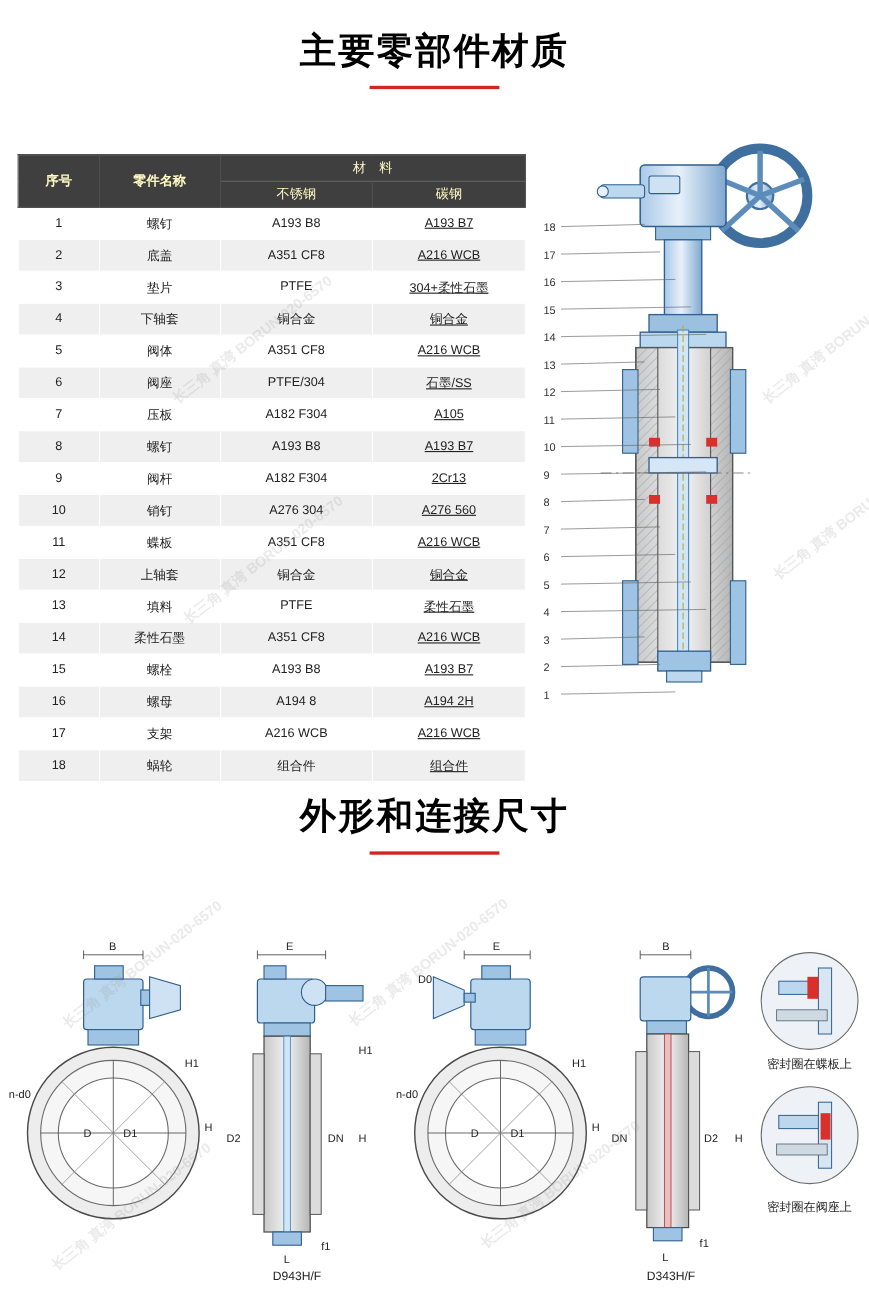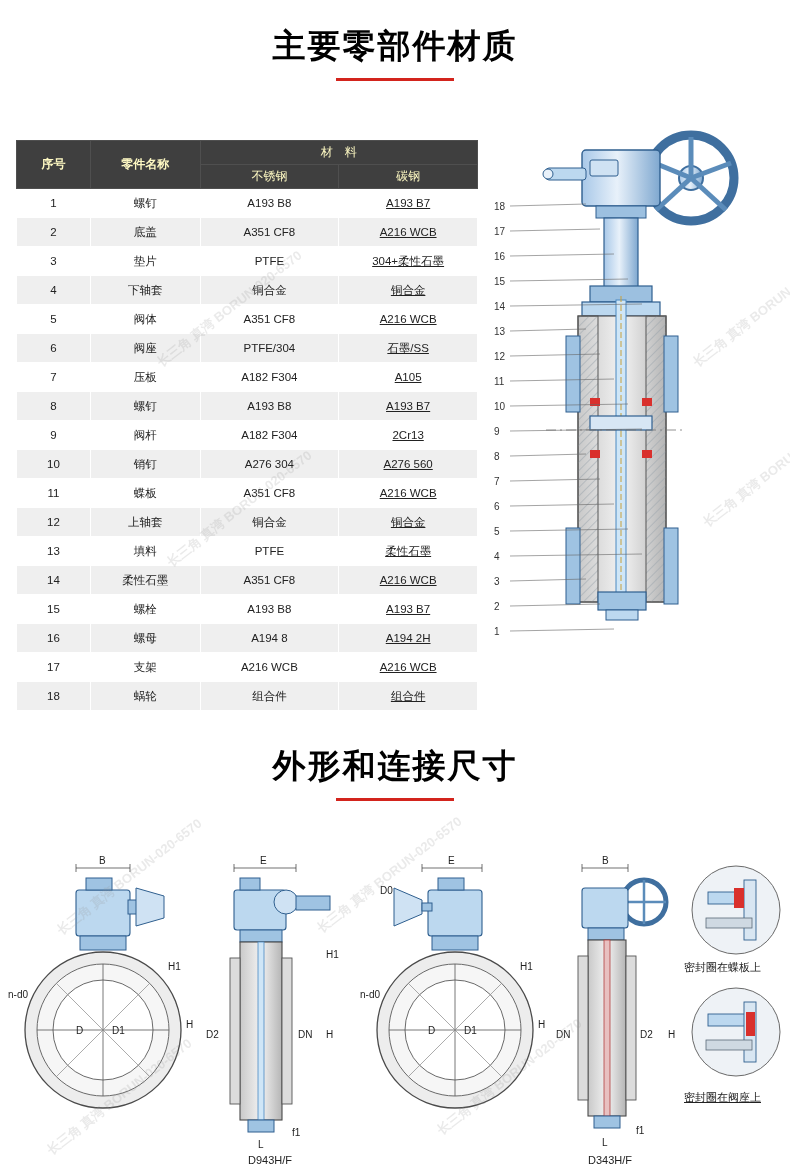--- a/index.html
+++ b/index.html
@@ -110,21 +110,21 @@
     font-size: 13px;
     font-weight: bold;
     transform: rotate(-38deg);
     white-space: nowrap;
     pointer-events: none;
     font-family: "Liberation Sans", sans-serif;
   }
   .seal-note {
     font-size: 11px;
     color: #222;
-    text-align: left;
+    text-align: center;
   }
 </style>
 </head>
 <body>
 
 <div class="page">
 
   <div style="position:absolute;left:0;top:28px;width:790px;">
     <div class="section-title">主要零部件材质</div>
     <div class="title-rule"></div>
@@ -362,21 +362,21 @@
           <text x="8" y="480" class="callout-num">2</text>
           <line x1="24" y1="476" x2="114" y2="474" stroke="#666" stroke-width="0.6"></line>
           <text x="8" y="505" class="callout-num">1</text>
           <line x1="24" y1="501" x2="128" y2="499" stroke="#666" stroke-width="0.6"></line>
         </g>
     </svg>
     <div class="watermark" style="left:190px; top:170px;">长三角 真湾 BORUN-020-6570</div>
     <div class="watermark" style="left:200px; top:330px;">长三角 真湾 BORUN-020-6570</div>
   </div>
 
-  <div style="position:absolute;left:0;top:748px;width:790px;">
+  <div style="position:absolute;left:0;top:724px;width:790px;">
     <div class="section-title">外形和连接尺寸</div>
     <div class="title-rule"></div>
   </div>
 
   <div id="dim-section">
 
     <svg style="position:absolute;left:8px;top:10px;" width="190" height="300" viewBox="0 0 190 300">
       <g>
         <rect x="68" y="42" width="54" height="46" rx="3" fill="#bcd8ef" stroke="#2f5f8f" stroke-width="1.1"></rect>
         <rect x="78" y="30" width="26" height="12" fill="#9fc3e2" stroke="#2f5f8f" stroke-width="1"></rect>
@@ -506,21 +506,21 @@
       </g>
       <g>
         <circle cx="48" cy="170" r="44" fill="#eef2f6" stroke="#6a6a6a" stroke-width="1"></circle>
         <rect x="20" y="152" width="40" height="12" fill="#bcd8ef" stroke="#2f5f8f" stroke-width="0.9"></rect>
         <rect x="56" y="140" width="12" height="60" fill="#d8e6f2" stroke="#2f5f8f" stroke-width="0.9"></rect>
         <rect x="58" y="150" width="9" height="24" fill="#d9302c"></rect>
         <rect x="18" y="178" width="46" height="10" fill="#cfd9e2" stroke="#5a6a78" stroke-width="0.8"></rect>
       </g>
     </svg>
     <div class="seal-note" style="position:absolute;left:684px;top:122px;width:104px;">密封圈在蝶板上</div>
-    <div class="seal-note" style="position:absolute;left:684px;top:252px;width:104px;text-decoration:underline;">密封圈在阀座上</div>
+    <div class="seal-note" style="position:absolute;left:684px;top:252px;width:104px;">密封圈在阀座上</div>
 
     <div class="watermark" style="left:40px; top:30px;">长三角 真湾 BORUN-020-6570</div>
     <div class="watermark" style="left:300px; top:28px;">长三角 真湾 BORUN-020-6570</div>
     <div class="watermark" style="left:420px; top:230px;">长三角 真湾 BORUN-020-6570</div>
     <div class="watermark" style="left:30px; top:250px;">长三角 真湾 BORUN-020-6570</div>
   </div>
 
   <div class="watermark" style="left:140px; top:300px;">长三角 真湾 BORUN-020-6570</div>
   <div class="watermark" style="left:150px; top:500px;">长三角 真湾 BORUN-020-6570</div>
 </div>

